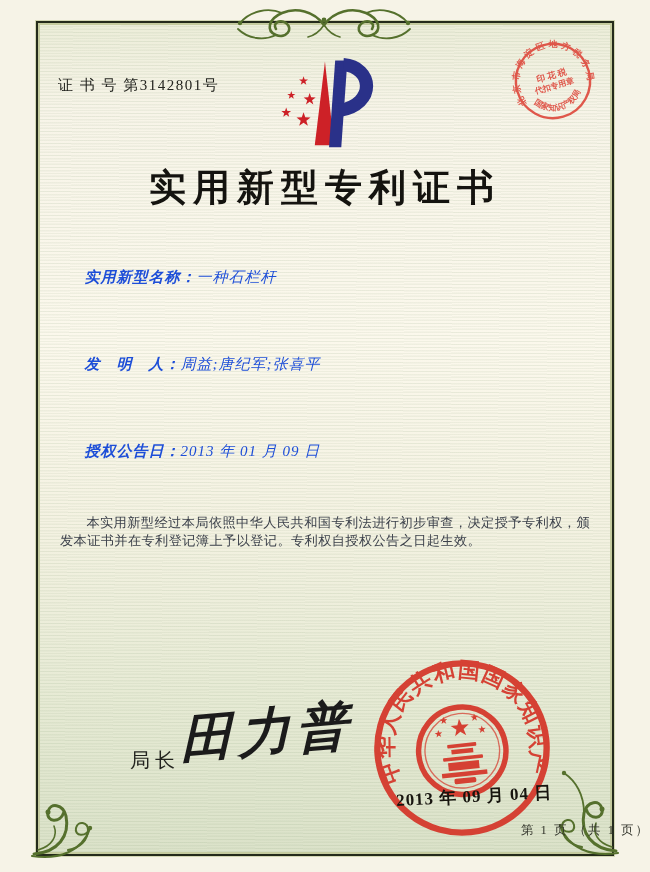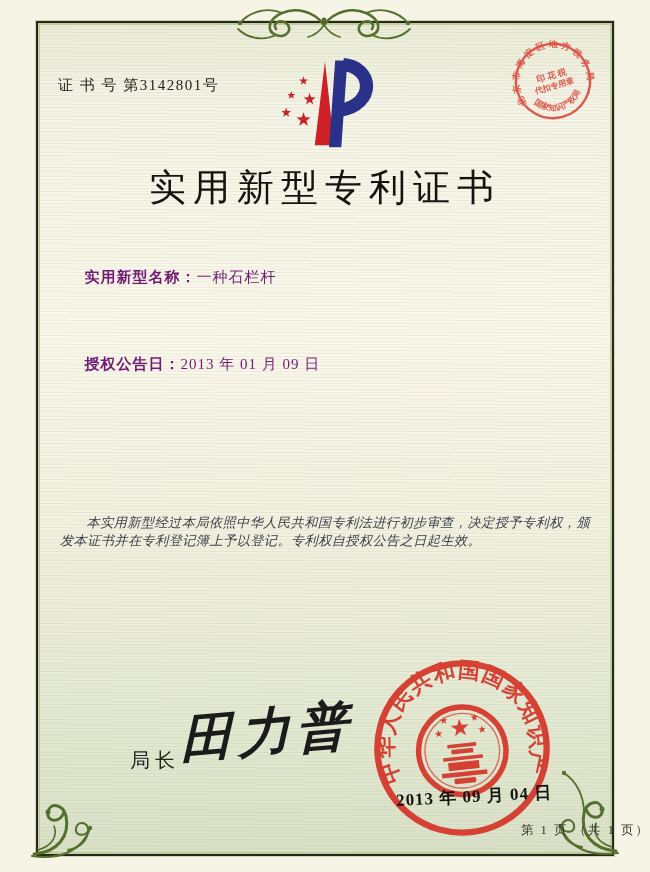--- a/index.html
+++ b/index.html
@@ -27,35 +27,35 @@
     pointer-events:none;
   }
 
   .cert-no{
     position:absolute;left:58px;top:76px;
     font-size:15px;color:#23241f;letter-spacing:1.5px;white-space:pre;
   }
   .logo{position:absolute;left:276px;top:58px;width:102px;height:98px;}
   .title{
     position:absolute;left:0;right:0;top:163px;text-align:center;
-    font-size:37px;font-weight:400;color:#14130f;letter-spacing:7px;white-space:pre;
+    font-size:37px;font-weight:700;color:#14130f;letter-spacing:7px;white-space:pre;
   }
 
   .fields{
     position:absolute;left:62px;top:247px;width:500px;
     display:flex;flex-direction:column;gap:27px;
   }
-  .field-row{font-size:15px;color:#701a75;line-height:20px;white-space:pre;}
+  .field-row{font-size:15px;color:#1d4ed8;line-height:20px;white-space:pre;font-style:italic;}
   .field-label{font-weight:600;letter-spacing:1px;}
   .field-value{letter-spacing:1px;}
 
   .body-text{
     position:absolute;left:60px;top:514px;width:530px;
     font-size:13.2px;line-height:17.8px;color:#3c414b;
-    font-style:italic;letter-spacing:0.4px;text-align:justify;
+    letter-spacing:0.4px;text-align:justify;
   }
   .body-text p{margin:0;text-indent:2em;}
 
   .sig-title{
     position:absolute;left:130px;top:747px;
     font-size:20px;color:#23241f;letter-spacing:5px;white-space:pre;
   }
   .sig-name{
     position:absolute;left:180px;top:698px;
     font-size:52px;font-weight:700;font-style:italic;color:#1b1b1b;
@@ -141,20 +141,23 @@
       <polygon points="58,2 70,2 64,87 52,87" fill="currentColor"></polygon>
       <path d="M66,6 C95,8 99,45 62,51" stroke="currentColor" stroke-width="13" fill="none"></path>
     </g>
   </svg>
 
   <div class="title">实用新型专利证书</div>
 
   <div class="fields">
     <div class="field-row">
       <span class="field-label">实用新型名称：</span><span class="field-value">一种石栏杆</span>
+    </div>
+    <div class="field-row">
+      <span class="field-label">发　明　人：</span><span class="field-value">周益;唐纪军;张喜平</span>
     </div>
     <div class="field-row">
       <span class="field-label">授权公告日：</span><span class="field-value">2013 年 01 月 09 日</span>
     </div>
   </div>
 
   <div class="body-text">
     <p>本实用新型经过本局依照中华人民共和国专利法进行初步审查，决定授予专利权，颁发本证书并在专利登记簿上予以登记。专利权自授权公告之日起生效。</p>
   </div>
 

